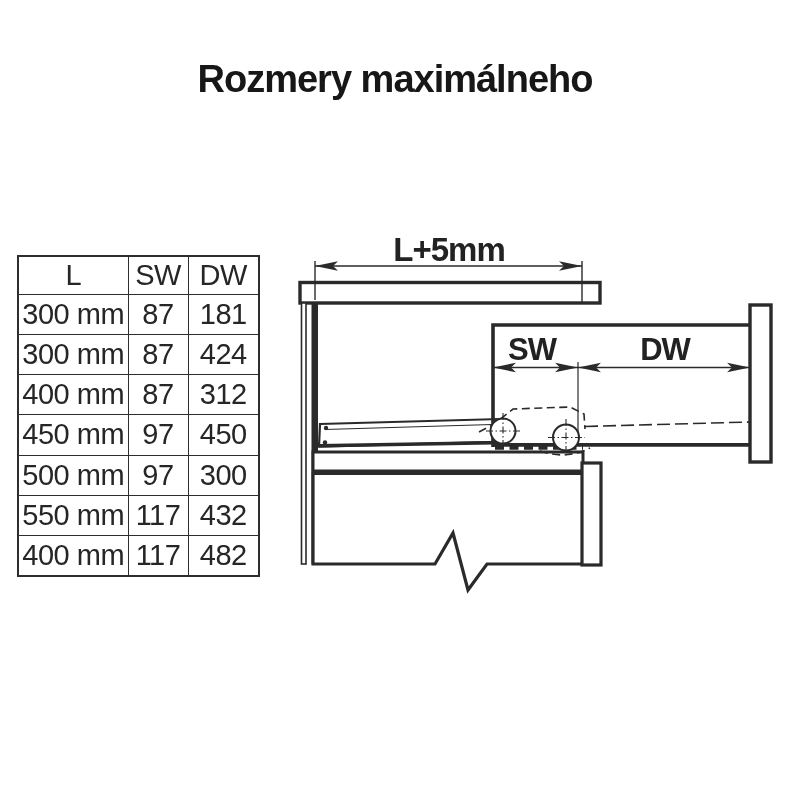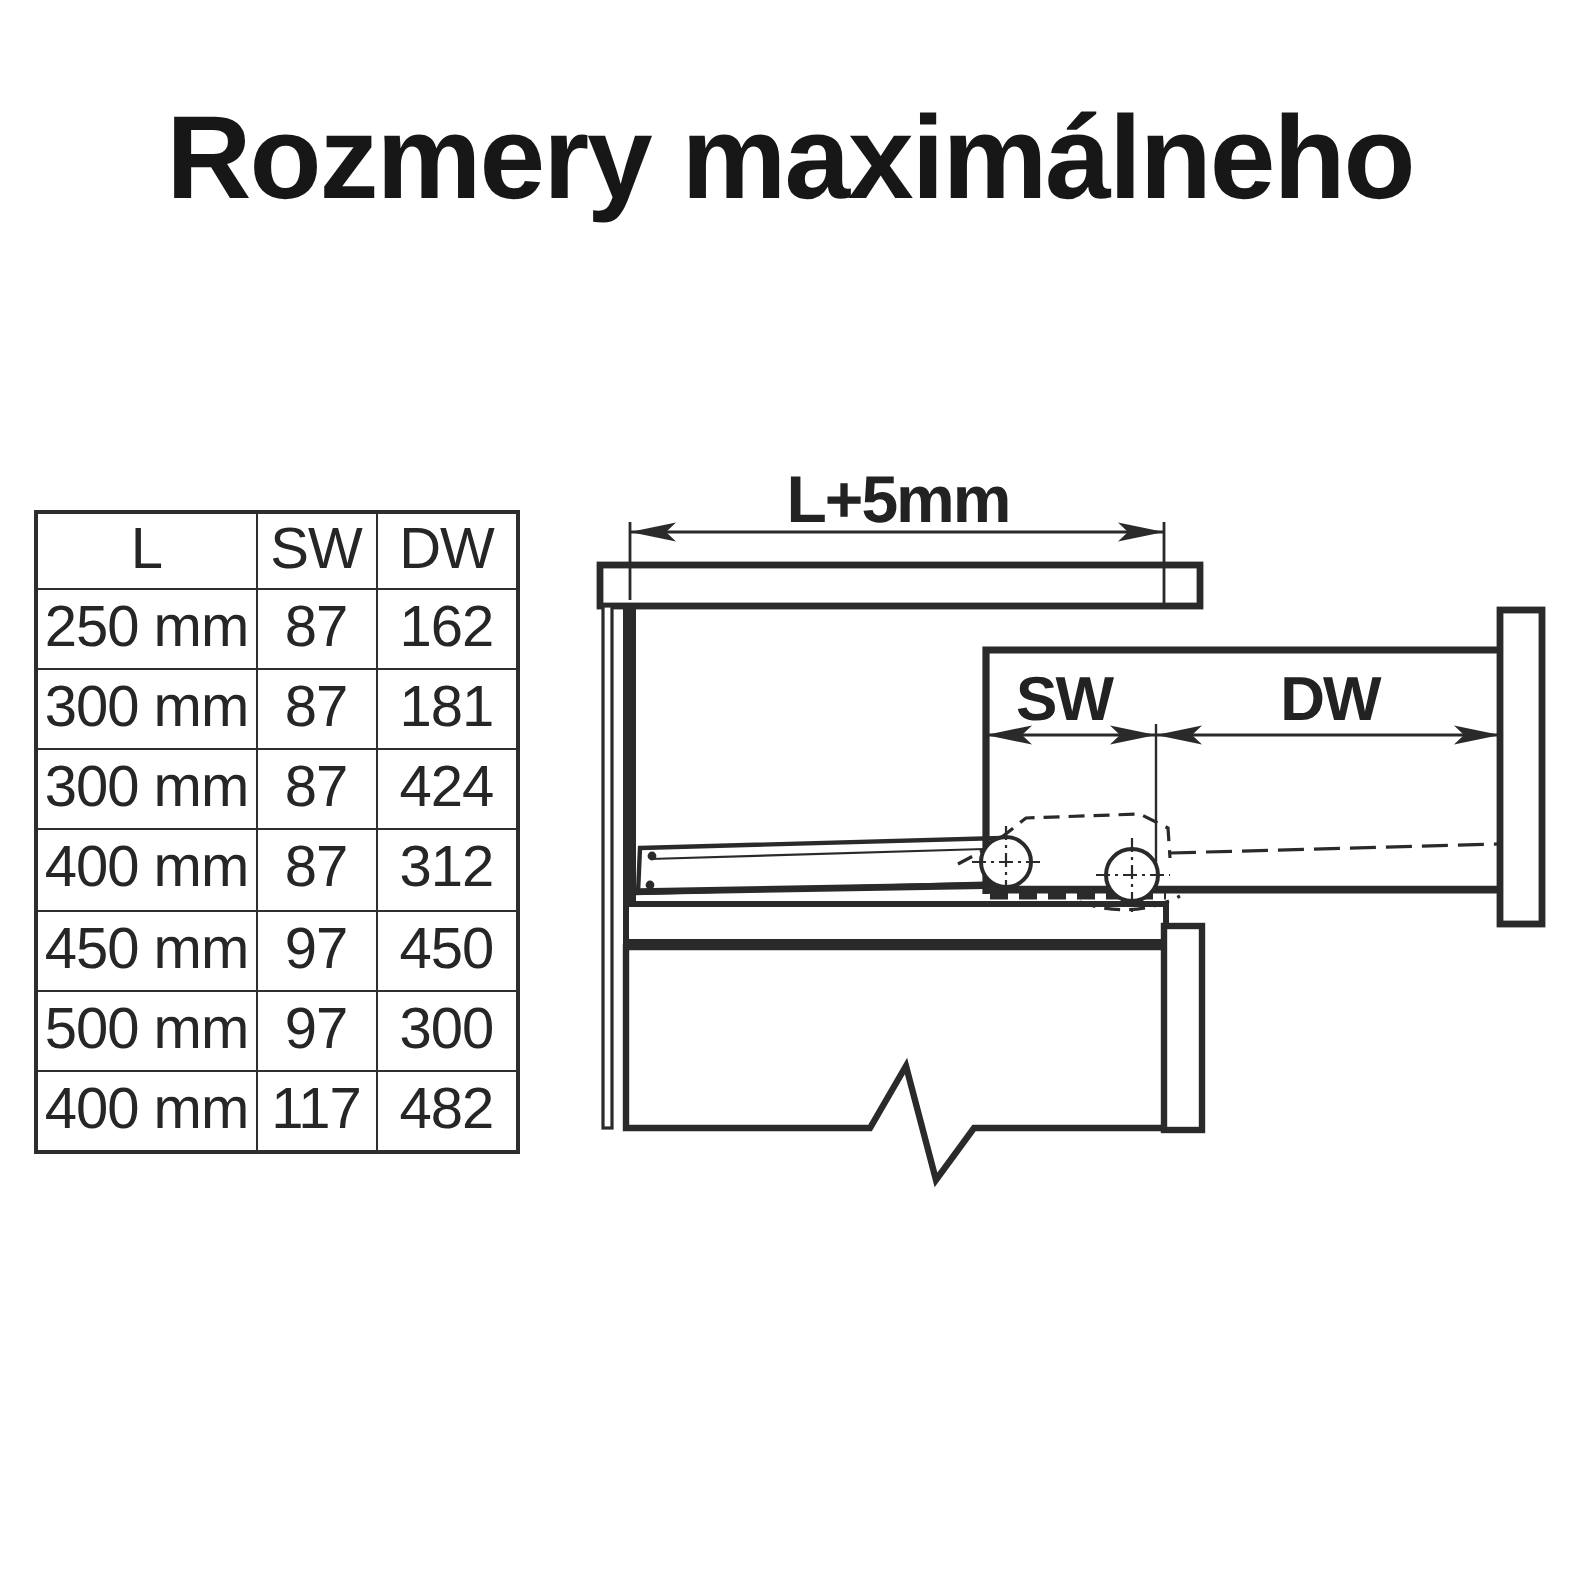--- a/index.html
+++ b/index.html
@@ -10,21 +10,21 @@
     overflow: hidden;
     position: relative;
   }
   .page { position: absolute; inset: 0; width: 790px; height: 790px; }
 
   .title {
     position: absolute;
     top: 52px; left: 0; width: 790px;
     text-align: center;
     font-weight: bold;
-    font-size: 59px;
+    font-size: 38px;
     line-height: 55px;
     letter-spacing: -1px;
     color: #171717;
   }
 
   table.dim-table {
     position: absolute;
     top: 255px; left: 17px;
     width: 241px; height: 322px;
     border-collapse: collapse;
@@ -68,25 +68,20 @@
   <table class="dim-table">
     <thead>
       <tr>
         <th class="col-l">L</th>
         <th class="col-sw">SW</th>
         <th class="col-dw">DW</th>
       </tr>
     </thead>
     <tbody>
         <tr>
-          <td class="col-l">250 mm</td>
-          <td class="col-sw">87</td>
-          <td class="col-dw">162</td>
-        </tr>
-        <tr>
           <td class="col-l">300 mm</td>
           <td class="col-sw">87</td>
           <td class="col-dw">181</td>
         </tr>
         <tr>
           <td class="col-l">300 mm</td>
           <td class="col-sw">87</td>
           <td class="col-dw">424</td>
         </tr>
         <tr>
@@ -96,20 +91,25 @@
         </tr>
         <tr>
           <td class="col-l">450 mm</td>
           <td class="col-sw">97</td>
           <td class="col-dw">450</td>
         </tr>
         <tr>
           <td class="col-l">500 mm</td>
           <td class="col-sw">97</td>
           <td class="col-dw">300</td>
+        </tr>
+        <tr>
+          <td class="col-l">550 mm</td>
+          <td class="col-sw">117</td>
+          <td class="col-dw">432</td>
         </tr>
         <tr>
           <td class="col-l">400 mm</td>
           <td class="col-sw">117</td>
           <td class="col-dw">482</td>
         </tr>
       </tbody>
   </table>
 
   <svg class="drawing" width="790" height="790" viewBox="0 0 790 790">

